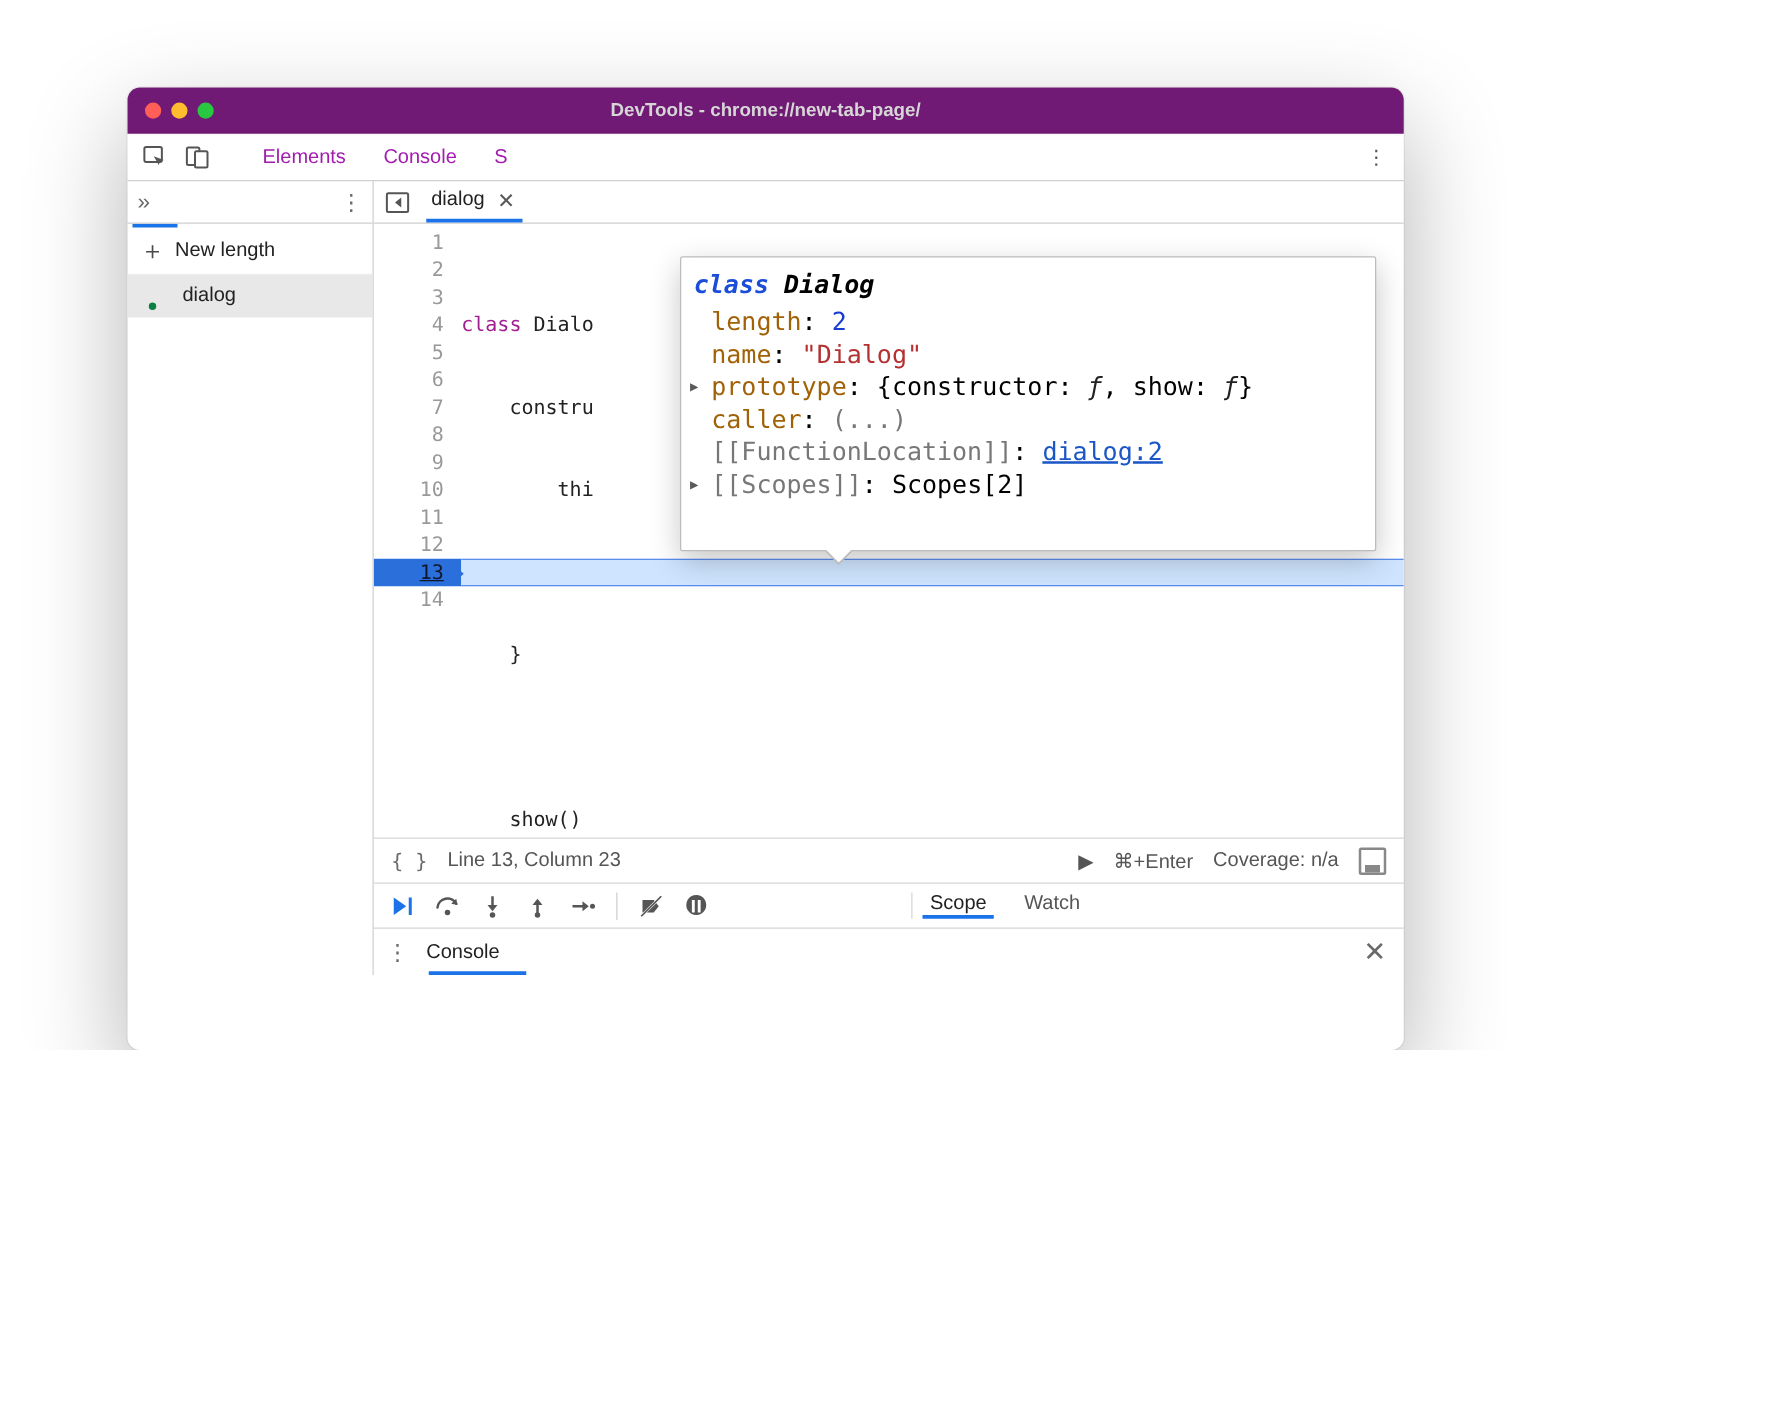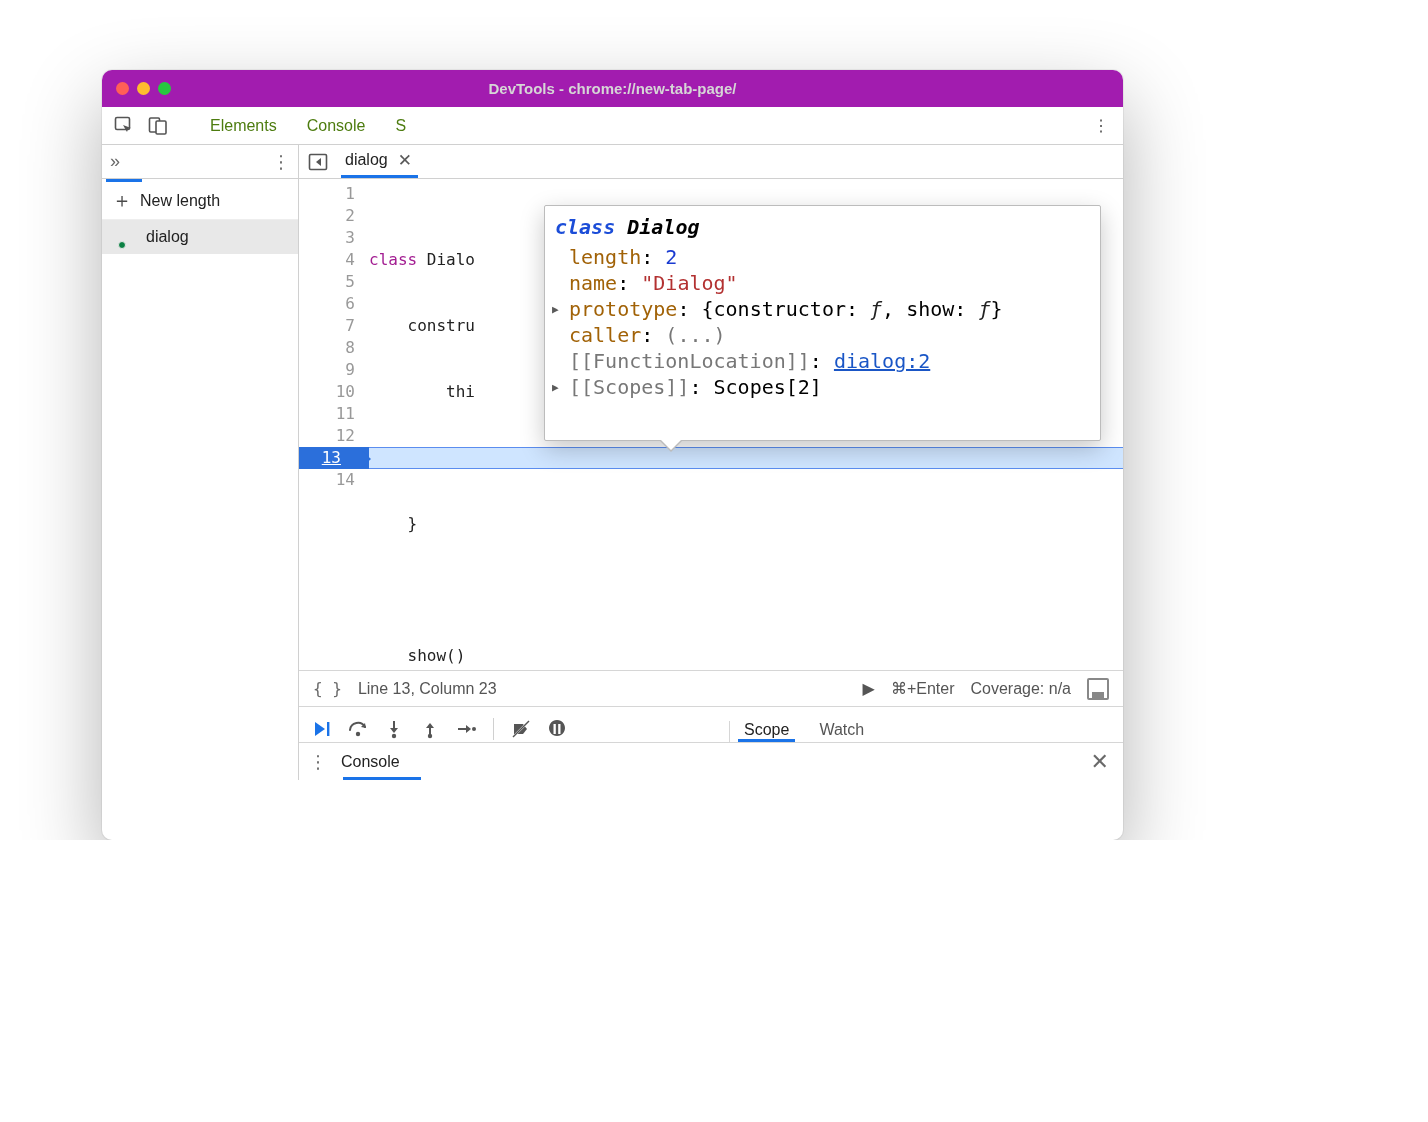--- a/index.html
+++ b/index.html
@@ -1,31 +1,31 @@
 <!DOCTYPE html>
 <html><head>
 <meta charset="utf-8">
 <style>
 * { box-sizing: border-box; margin: 0; padding: 0; }
 body { font-family: -apple-system, BlinkMacSystemFont, "Segoe UI", Helvetica, Arial, sans-serif; background: #fff; }
 .window { width: 1021px; height: 770px; margin: 70px 0 0 102px; border-radius: 10px; overflow: visible; box-shadow: 0 30px 80px rgba(0,0,0,0.3), 0 0 0 1px rgba(0,0,0,0.05); background: #fff; position: relative; }
 
 
-.titlebar { height: 37px; background: #a21caf; display: flex; align-items: center; padding: 0 14px; border-radius: 10px 10px 0 0; color: #c8c8c8; position: relative; }
+.titlebar { height: 37px; background: #701a75; display: flex; align-items: center; padding: 0 14px; border-radius: 10px 10px 0 0; color: #c8c8c8; position: relative; }
 .traffic { display: flex; gap: 8px; }
 .dot { width: 13px; height: 13px; border-radius: 50%; }
 .dot.red { background: #ff5f57; }
 .dot.yellow { background: #febc2e; }
 .dot.green { background: #28c840; }
 .title { position: absolute; left: 0; right: 0; text-align: center; font-size: 15px; font-weight: 600; color: #d6d6d6; pointer-events: none; }
 
 
 .tabstrip { height: 38px; border-bottom: 1px solid #d0d0d0; display: flex; align-items: center; padding: 0 8px; gap: 6px; color: #333; font-size: 16px; }
 .tabstrip .icon-btn { width: 28px; height: 28px; display: inline-flex; align-items: center; justify-content: center; color: #555; cursor: pointer; }
-.tabstrip .tab { padding: 0 12px; height: 100%; display: flex; align-items: center; cursor: pointer; color: #4d7c0f; }
+.tabstrip .tab { padding: 0 12px; height: 100%; display: flex; align-items: center; cursor: pointer; color: #a21caf; }
 .tabstrip .spacer { flex: 1; }
 
 
 .main { display: flex; height: 635px; }
 .sidebar { width: 197px; border-right: 1px solid #d0d0d0; display: flex; flex-direction: column; }
 .side-head { height: 34px; border-bottom: 1px solid #d0d0d0; display: flex; align-items: center; padding: 0 8px; gap: 8px; position: relative; }
 .chevrons { font-size: 18px; color: #6a6a6a; cursor: pointer; }
 .kebab { position: absolute; right: 8px; font-size: 18px; color: #6a6a6a; cursor: pointer; }
 .side-active-bar { height: 3px; background: #1a73e8; width: 36px; margin-left: 4px; }
 .new-snippet { height: 38px; display: flex; align-items: center; padding: 0 10px; gap: 8px; cursor: pointer; font-size: 16px; color: #222; border-bottom: 1px solid #eee; }
@@ -38,21 +38,21 @@
 
 .editor-col { flex: 1; display: flex; flex-direction: column; position: relative; }
 .edit-head { height: 34px; border-bottom: 1px solid #d0d0d0; display: flex; align-items: center; padding: 0 8px; gap: 12px; }
 .panel-toggle { width: 22px; height: 22px; display: inline-flex; align-items: center; justify-content: center; cursor: pointer; }
 .file-tab { display: flex; align-items: center; gap: 10px; height: 100%; padding: 0 6px 0 4px; border-bottom: 3px solid #1a73e8; font-size: 16px; color: #222; cursor: pointer; }
 .file-tab .x { color: #5a5a5a; font-size: 17px; cursor: pointer; }
 
 .code-area { flex: 1; font-family: "SF Mono", Menlo, Consolas, monospace; font-size: 16px; line-height: 22px; color: #222; display: flex; position: relative; overflow: hidden; }
 .gutter { width: 70px; text-align: right; padding: 4px 14px 0 0; color: #999; user-select: none; }
 .gutter .ln { height: 22px; }
-.gutter .ln.active { background: #2b6fdb; color: #ffffff; padding-right: 28px; margin-right: -14px; text-decoration: underline; }
+.gutter .ln.active { background: #2b6fdb; color: #0f172a; padding-right: 14px; margin-right: -14px; text-decoration: underline; }
 .code { flex: 1; padding-top: 4px; white-space: pre; position: relative; }
 .code .line { height: 22px; }
 .kw { color: #a31e92; }
 
 .exec-line { position: absolute; left: 0; right: 0; height: 22px; background: #cfe5ff; border-top: 1px solid #5b8def; border-bottom: 1px solid #5b8def; }
 .exec-arrow { position: absolute; left: -7px; top: 3px; width: 0; height: 0; border-top: 8px solid transparent; border-bottom: 8px solid transparent; border-left: 9px solid #2b6fdb; }
 
 
 .popup { position: absolute; top: 60px; right: 22px; width: 557px; background: #fff; border: 1px solid #bcbcbc; border-radius: 2px; box-shadow: 0 8px 24px rgba(0,0,0,0.22); font-family: "SF Mono", Menlo, Consolas, monospace; font-size: 20px; line-height: 26px; padding: 8px 10px 40px 10px; z-index: 10; }
 .popup::after { content: ""; position: absolute; left: 116px; bottom: -10px; width: 0; height: 0; border-left: 10px solid transparent; border-right: 10px solid transparent; border-top: 10px solid #fff; }
@@ -69,21 +69,21 @@
 .popup .link { color: #1a56c6; text-decoration: underline; cursor: pointer; }
 
 
 .status { height: 36px; border-top: 1px solid #d6d6d6; display: flex; align-items: center; padding: 0 14px; gap: 16px; color: #555; font-size: 16px; }
 .status .sym { font-family: "SF Mono", Menlo, Consolas, monospace; color: #6a6a6a; }
 .status .spacer { flex: 1; }
 .status .box-icon { width: 22px; height: 22px; border: 2px solid #888; display: inline-flex; align-items: flex-end; justify-content: center; border-radius: 2px; }
 .status .box-icon::after { content: ""; width: 12px; height: 6px; background: #888; }
 
 
-.dbg { height: 36px; border-top: 1px solid #d6d6d6; display: flex; align-items: flex-end; }
+.dbg { height: 36px; border-top: 1px solid #d6d6d6; display: flex; align-items: center; }
 .dbg-left { width: 430px; display: flex; align-items: center; gap: 10px; padding: 0 10px; }
 .dbg-left .btn { width: 26px; height: 26px; display: inline-flex; align-items: center; justify-content: center; cursor: pointer; color: #555; position: relative; }
 .play-resume { color: #1a73e8; }
 .sep-v { width: 1px; height: 22px; background: #d0d0d0; margin: 0 4px; }
 .dbg-right { flex: 1; border-left: 1px solid #d6d6d6; display: flex; align-items: stretch; padding: 0 8px; gap: 18px; font-size: 16px; color: #555; }
 .dbg-tab { display: flex; align-items: center; padding: 0 6px; cursor: pointer; border-bottom: 3px solid transparent; }
 .dbg-tab.active { color: #222; border-bottom: 3px solid #1a73e8; }
 
 
 .console-row { height: 38px; border-top: 1px solid #d6d6d6; display: flex; align-items: center; padding: 0 10px; gap: 14px; font-size: 16px; color: #555; }

